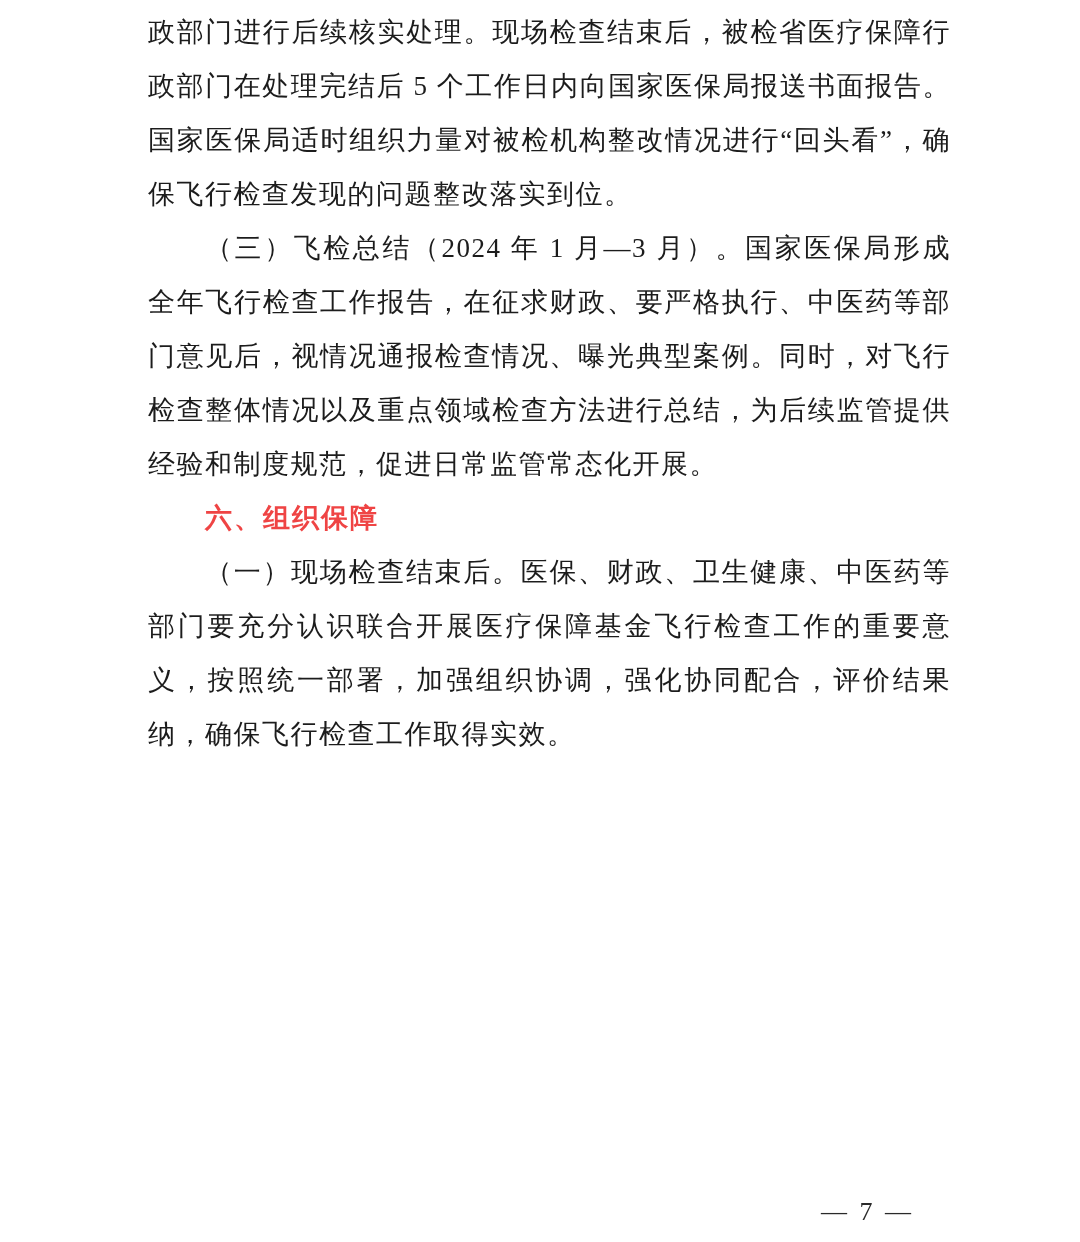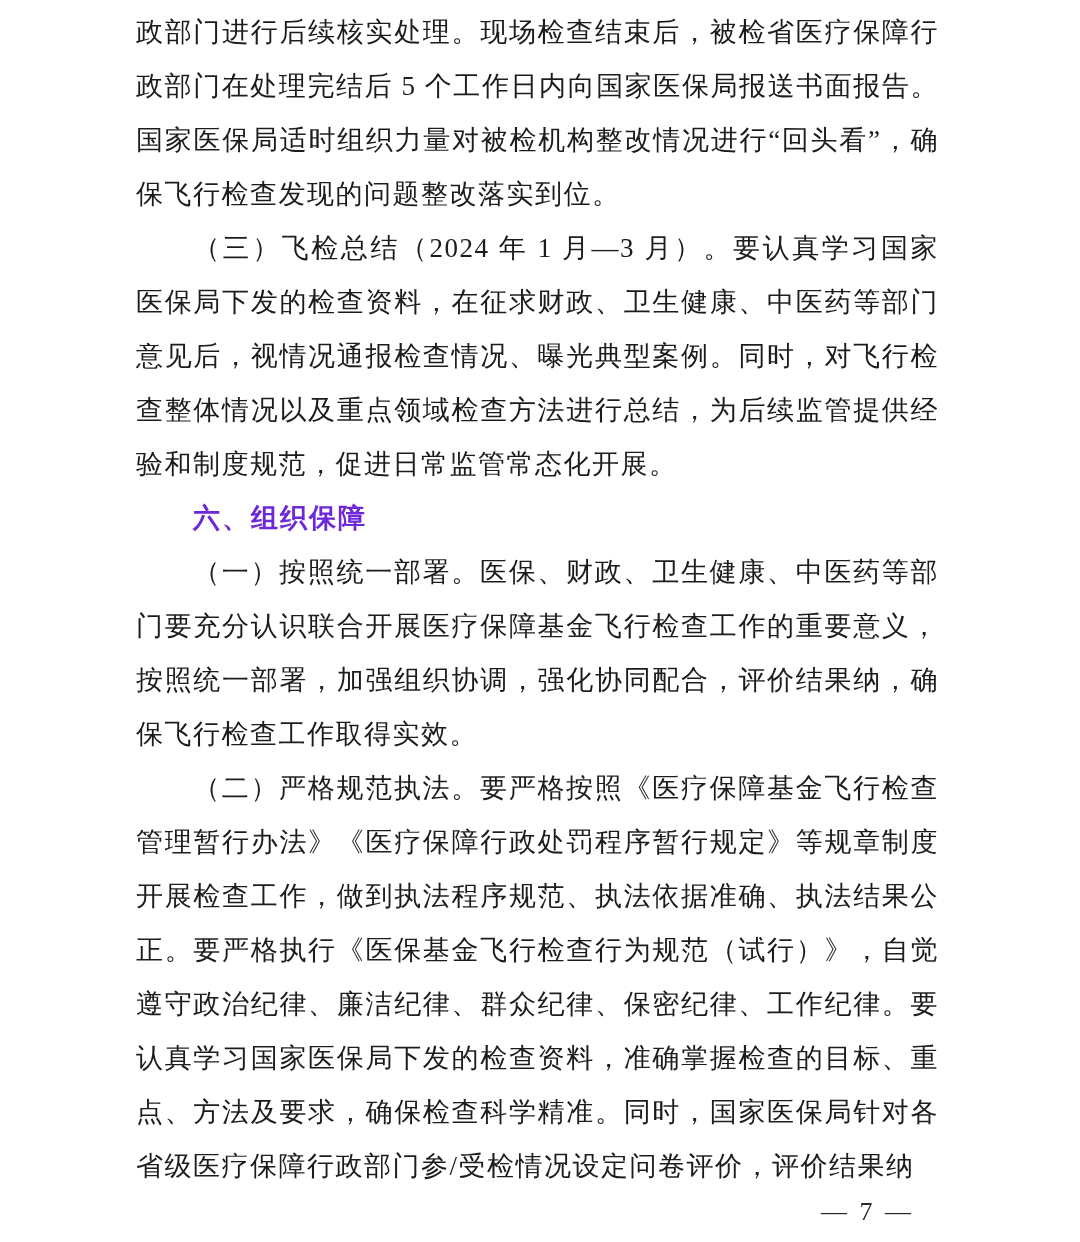--- a/index.html
+++ b/index.html
@@ -11,21 +11,21 @@
     position: relative;
     width: 1080px;
     height: 1242px;
     background: #ffffff;
     overflow: hidden;
     font-family: "Liberation Serif", "DejaVu Serif", serif;
     color: #1c1c1c;
   }
   .content {
     position: absolute;
-    left: 136px;
+    left: 148px;
     top: 5px;
     width: 803px;
     font-size: 27px;
     line-height: 54px;
     letter-spacing: 1.5px;
     text-align: justify;
     text-justify: inter-ideograph;
   }
   .para {
     margin: 0;
@@ -39,45 +39,44 @@
   }
   .heading {
     margin: 0;
     padding: 0;
     font-family: "Liberation Sans", "DejaVu Sans", sans-serif;
     font-weight: 700;
     font-size: 27px;
     line-height: 54px;
     text-indent: 57px;
     letter-spacing: 2px;
-    color: #6d28d9;
+    color: #ef4444;
   }
   .page-number {
     position: absolute;
     top: 1192px;
     right: 166px;
     font-size: 26px;
     line-height: 40px;
     letter-spacing: 3px;
     color: #2a2a2a;
     white-space: nowrap;
   }
 </style>
 </head>
 <body>
 
 <div class="page">
   <div class="content">
 
     <p class="para"><span>政部门进行后续核实处理。现场检查结束后，被检省医疗保障行政部门在处理完结后 5 个工作日内向国家医保局报送书面报告。国家医保局适时组织力量对被检机构整改情况进行“回头看”，确保飞行检查发现的问题整改落实到位。</span></p>
 
-    <p class="para indent"><span class="lead">（三）飞检总结（2024 年 1 月—3 月）。</span><span>要认真学习国家医保局下发的检查资料，在征求财政、卫生健康、中医药等部门意见后，视情况通报检查情况、曝光典型案例。同时，对飞行检查整体情况以及重点领域检查方法进行总结，为后续监管提供经验和制度规范，促进日常监管常态化开展。</span></p>
+    <p class="para indent"><span class="lead">（三）飞检总结（2024 年 1 月—3 月）。</span><span>国家医保局形成全年飞行检查工作报告，在征求财政、要严格执行、中医药等部门意见后，视情况通报检查情况、曝光典型案例。同时，对飞行检查整体情况以及重点领域检查方法进行总结，为后续监管提供经验和制度规范，促进日常监管常态化开展。</span></p>
 
     <h2 class="heading">六、组织保障</h2>
 
-    <p class="para indent"><span class="lead">（一）按照统一部署。</span><span>医保、财政、卫生健康、中医药等部门要充分认识联合开展医疗保障基金飞行检查工作的重要意义，按照统一部署，加强组织协调，强化协同配合，评价结果纳，确保飞行检查工作取得实效。</span></p>
+    <p class="para indent"><span class="lead">（一）现场检查结束后。</span><span>医保、财政、卫生健康、中医药等部门要充分认识联合开展医疗保障基金飞行检查工作的重要意义，按照统一部署，加强组织协调，强化协同配合，评价结果纳，确保飞行检查工作取得实效。</span></p>
 
-    <p class="para indent"><span class="lead">（二）严格规范执法。</span><span>要严格按照《医疗保障基金飞行检查管理暂行办法》《医疗保障行政处罚程序暂行规定》等规章制度开展检查工作，做到执法程序规范、执法依据准确、执法结果公正。要严格执行《医保基金飞行检查行为规范（试行）》，自觉遵守政治纪律、廉洁纪律、群众纪律、保密纪律、工作纪律。要认真学习国家医保局下发的检查资料，准确掌握检查的目标、重点、方法及要求，确保检查科学精准。同时，国家医保局针对各省级医疗保障行政部门参/受检情况设定问卷评价，评价结果纳</span></p>
 
   </div>
 
   <div class="page-number">— 7 —</div>
 </div>
 
 </body></html>

